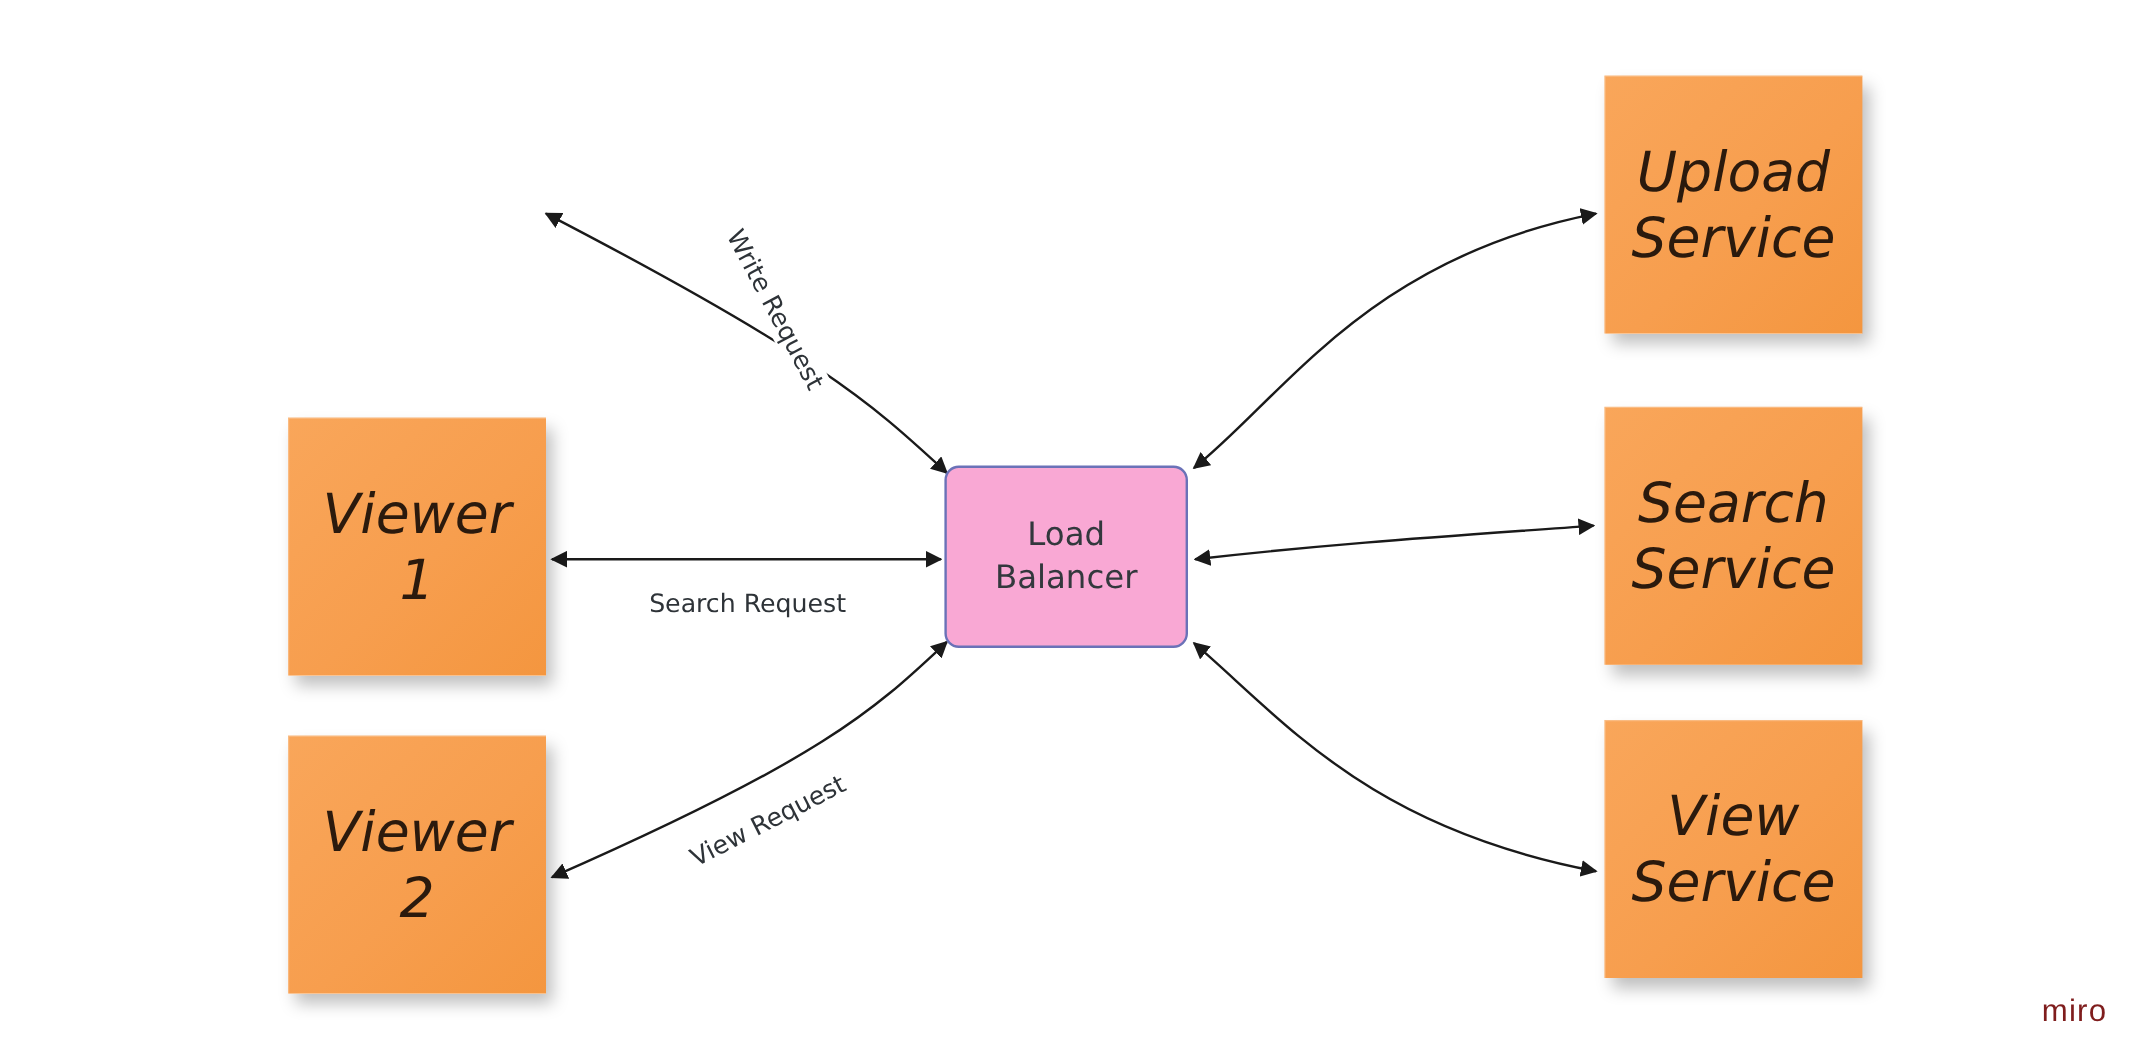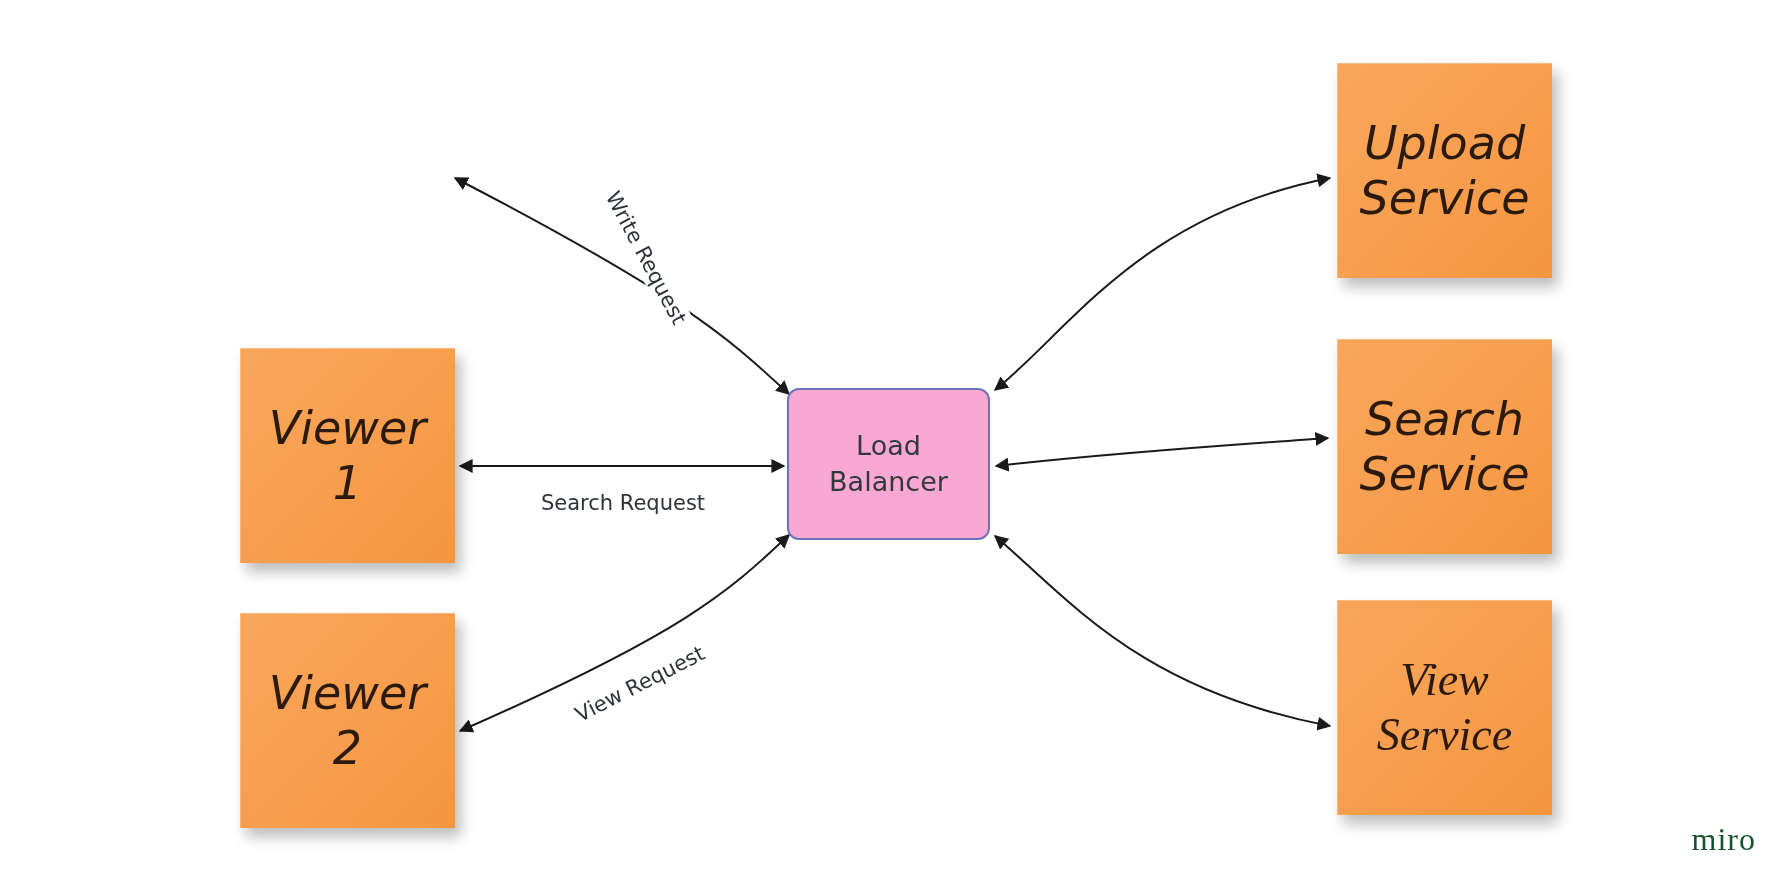--- a/index.html
+++ b/index.html
@@ -81,24 +81,24 @@
     background: #ffffff;
     padding: 1px 5px;
     z-index: 5;
   }
 
   
   .watermark {
     position: absolute;
     right: 26px;
     bottom: 18px;
-    font-family: Liberation Serif, serif;
-    font-size: 32px;
+    font-family: Liberation Sans, sans-serif;
+    font-size: 26px;
     letter-spacing: 1px;
-    color: #14532d;
+    color: #7f1d1d;
     z-index: 6;
     user-select: none;
   }
 </style>
 </head>
 <body>
 
 <div id="canvas">
 
   <svg id="edges" viewBox="0 0 1782 876" xmlns="http://www.w3.org/2000/svg">
@@ -149,20 +149,20 @@
   <div class="sticky big-text" id="note-upload-service" style="left: 1337px; top: 63px; width: 215px; height: 215px; text-align: right;">
     <span class="line">Upload</span>
     <span class="line">Service</span>
   </div>
 
   <div class="sticky big-text" id="note-search-service" style="left: 1337px; top: 339px; width: 215px; height: 215px;">
     <span class="line">Search</span>
     <span class="line">Service</span>
   </div>
 
-  <div class="sticky big-text" id="note-view-service" style="left: 1337px; top: 600px; width: 215px; height: 215px; font-family: Liberation Serif, serif;">
+  <div class="sticky big-text" id="note-view-service" style="left: 1337px; top: 600px; width: 215px; height: 215px;">
     <span class="line">View</span>
     <span class="line">Service</span>
   </div>
 
   <div class="watermark">miro</div>
 
 </div>
 
 </body></html>

